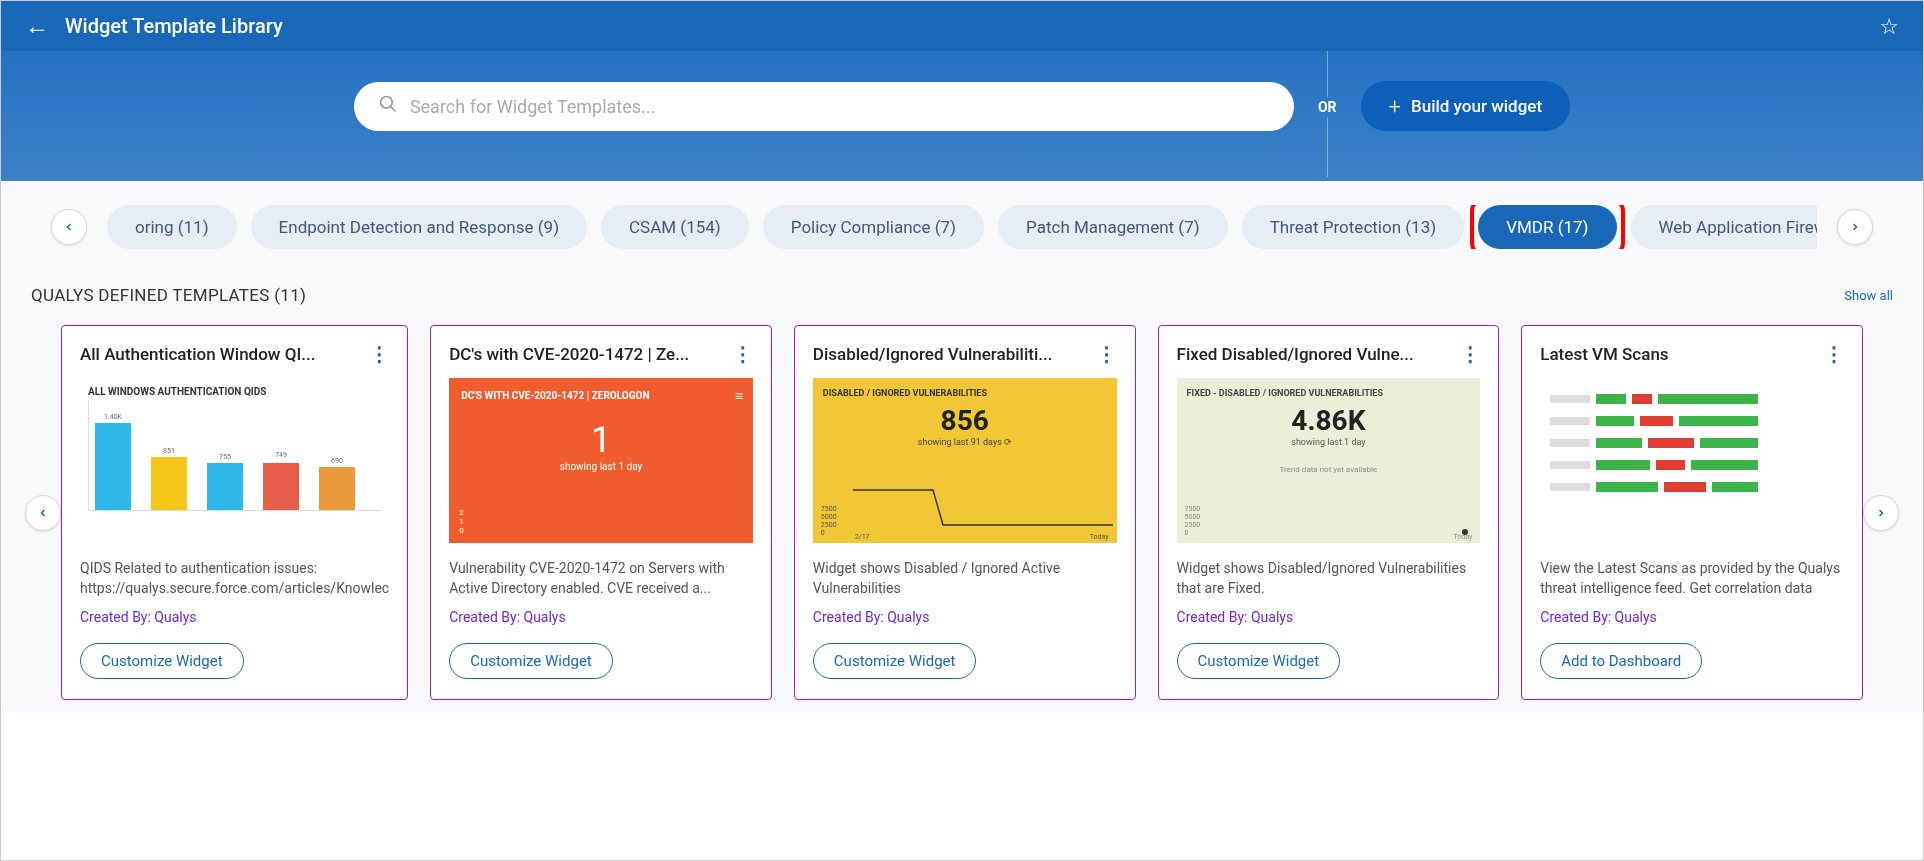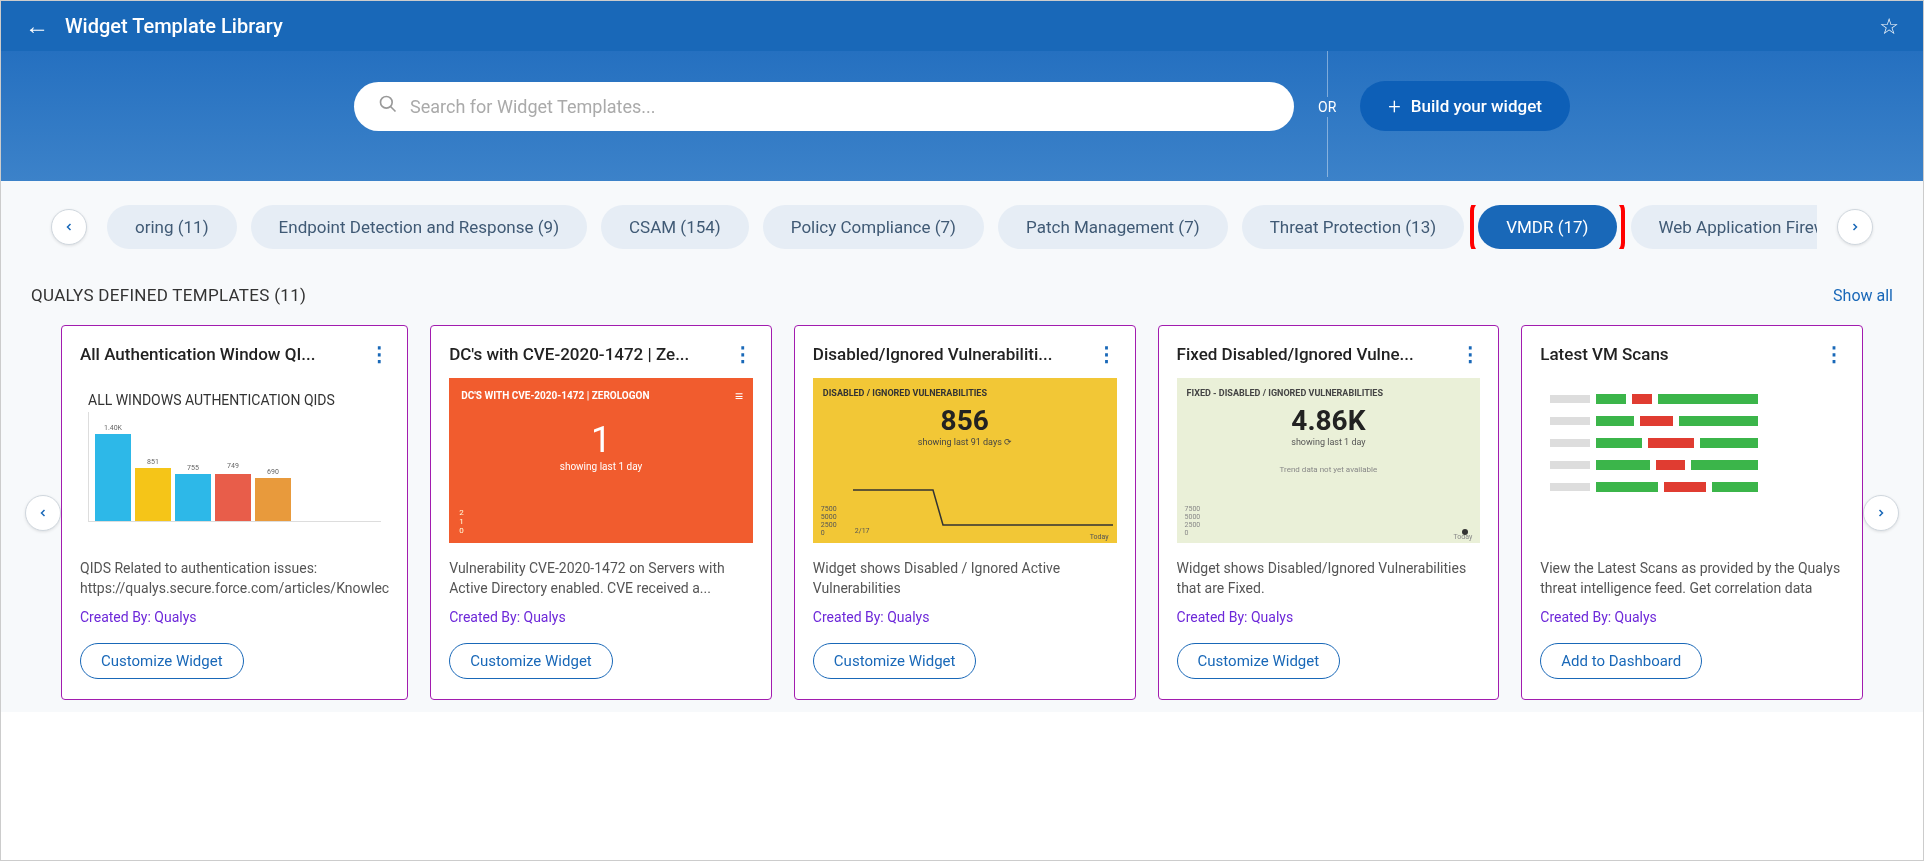--- a/index.html
+++ b/index.html
@@ -11,56 +11,56 @@
 .page-title { font-size: 20px; font-weight: 500; }
 .star-icon { font-size: 22px; cursor: pointer; }
 
 .hero { background: linear-gradient(180deg, #2570C0 0%, #3c82c9 100%); padding: 30px 0 50px; text-align: center; position: relative; overflow: hidden; }
 .hero-title { color: #fff; font-size: 32px; font-weight: 400; margin-bottom: 28px; }
 .hero-row { display: flex; align-items: center; justify-content: center; gap: 24px; }
 .search-box { width: 940px; height: 49px; background: #fff; border-radius: 27px; display: flex; align-items: center; padding: 0 24px; gap: 12px; }
 .search-icon { color: #888; font-size: 20px; }
 .search-input { border: none; outline: none; font-size: 18px; flex: 1; color: #333; }
 .search-input::placeholder { color: #aaa; }
-.or-text { color: #fff; font-size: 14px; font-weight: 400; position: relative; }
+.or-text { color: #fff; font-size: 14px; font-weight: 700; position: relative; }
 .or-divider { border-left: 1px solid rgba(255,255,255,0.4); height: 60px; position: absolute; left: 50%; top: -60px; }
 .or-divider2 { border-left: 1px solid rgba(255,255,255,0.4); height: 60px; position: absolute; left: 50%; top: 20px; }
 .build-btn { background: #0D5FB7; color: #fff; border: none; border-radius: 27px; height: 50px; padding: 0 28px; font-size: 17px; cursor: pointer; display: flex; align-items: center; gap: 10px; font-weight: 500; }
 .plus-icon { font-size: 22px; font-weight: 300; }
 
 .tabs-row { position: relative; padding: 24px 50px; background: #F7F9FB; display: flex; align-items: center; }
 .tab-scroll { display: flex; gap: 14px; overflow: hidden; flex: 1; }
 .tab-pill { background: #E6EDF5; color: #405A75; border-radius: 22px; height: 44px; display: flex; align-items: center; padding: 0 28px; font-size: 17px; white-space: nowrap; cursor: pointer; }
 .tab-pill.active { background: #1968B8; color: #fff; }
 .nav-btn { width: 36px; height: 36px; border-radius: 18px; background: #fff; border: 1px solid #D0D7DE; display: flex; align-items: center; justify-content: center; color: #1968B8; cursor: pointer; font-size: 18px; box-shadow: 0 1px 3px rgba(0,0,0,0.1); }
 .nav-btn.left { margin-right: 20px; }
 .nav-btn.right { margin-left: 20px; }
 
 .section { padding: 12px 30px; background: #F7F9FB; }
 .section-header { display: flex; justify-content: space-between; align-items: center; margin-bottom: 20px; }
 .section-title { font-size: 17px; color: #333; letter-spacing: 0.3px; }
-.show-all { color: #1968B8; font-size: 16px; cursor: pointer; }
+.show-all { color: #1968B8; font-size: 13px; cursor: pointer; }
 
 .cards-row { display: flex; gap: 22px; position: relative; align-items: stretch; }
 .card { background: #fff; border: 1px solid #a21caf; border-radius: 4px; width: 363px; padding: 18px 18px 20px; display: flex; flex-direction: column; }
 .card-header { display: flex; justify-content: space-between; align-items: start; margin-bottom: 14px; }
 .card-title { font-size: 17px; color: #222; font-weight: 500; white-space: nowrap; overflow: hidden; text-overflow: ellipsis; max-width: 300px; }
 .kebab { color: #1968B8; font-size: 20px; cursor: pointer; line-height: 1; font-weight: bold; }
 .thumb { height: 165px; background: #f5f5f5; margin-bottom: 16px; position: relative; overflow: hidden; }
 .card-desc { font-size: 14px; color: #555; line-height: 1.4; height: 40px; overflow: hidden; margin-bottom: 10px; }
 .created-by { font-size: 14px; color: #6d28d9; margin-bottom: 18px; }
 .card-btn { border: 1px solid #1968B8; color: #1968B8; background: #fff; border-radius: 20px; padding: 8px 20px; font-size: 15px; cursor: pointer; width: fit-content; }
 .cards-nav { position: absolute; top: 50%; transform: translateY(-50%); }
 .cards-nav.left { left: -30px; }
 .cards-nav.right { right: -30px; }
 
 
 .thumb-bar { background: #fff; height: 100%; padding: 8px; }
-.thumb-bar-title { font-size: 14px; color: #333; font-weight: normal; margin-bottom: 4px; margin-top: 6px; }
-.thumb-bar-chart { display: flex; align-items: flex-end; height: 110px; gap: 4px; padding: 0 6px; border-left:1px solid #ddd; border-bottom:1px solid #ddd; }
+.thumb-bar-title { font-size: 10px; color: #333; font-weight: bold; margin-bottom: 4px; }
+.thumb-bar-chart { display: flex; align-items: flex-end; height: 110px; gap: 20px; padding: 0 6px; border-left:1px solid #ddd; border-bottom:1px solid #ddd; }
 .thumb-bar-chart .bar { width: 36px; }
 .thumb-orange { background: #F15C2E; height: 100%; color: #fff; padding: 12px; position: relative; }
 .thumb-orange-title { font-size: 10px; font-weight: bold; }
 .thumb-big-num { font-size: 36px; text-align: center; margin-top: 18px; }
 .thumb-sub { font-size: 10px; text-align: center; }
 .thumb-yellow { background: #F2C736; height: 100%; padding: 10px; position: relative; }
 .thumb-yellow-title { font-size: 9px; color: #333; font-weight: bold; }
 .thumb-cream { background: #EAF0D8; height: 100%; padding: 10px; }
 .thumb-cream-title { font-size: 9px; color: #444; font-weight: bold; }
 .thumb-scans { background: #fff; height: 100%; padding: 16px 10px; display: flex; flex-direction: column; gap: 12px; }
@@ -200,21 +200,21 @@
     </div>
     <div class="thumb">
             <div class="thumb-yellow">
               <div class="thumb-yellow-title">DISABLED / IGNORED VULNERABILITIES</div>
               <div style="text-align:center;font-size:28px;font-weight:bold;color:#222;margin-top:6px;">856</div>
               <div style="text-align:center;font-size:9px;color:#444;">showing last 91 days ⟳</div>
               <svg style="position:absolute;bottom:8px;left:40px;right:10px;" width="260" height="50">
                 <polyline points="0,5 80,5 90,40 260,40" fill="none" stroke="#333" stroke-width="1.5"></polyline>
               </svg>
               <div style="position:absolute;bottom:6px;left:8px;font-size:7px;color:#555;">7500<br>5000<br>2500<br>0</div>
-              <div style="position:absolute;bottom:8px;left:42px;font-size:7px;color:#555;">2/17</div>
+              <div style="position:absolute;bottom:2px;left:42px;font-size:7px;color:#555;">2/17</div>
               <div style="position:absolute;bottom:2px;right:8px;font-size:7px;color:#555;">Today</div>
             </div>
           </div>
     <div class="card-desc">Widget shows Disabled / Ignored Active Vulnerabilities</div>
     <div class="created-by">Created By: Qualys</div>
     <button class="card-btn">Customize Widget</button>
         </div>
         <div class="card">
     <div class="card-header">
       <div class="card-title">Fixed Disabled/Ignored Vulne...</div>

